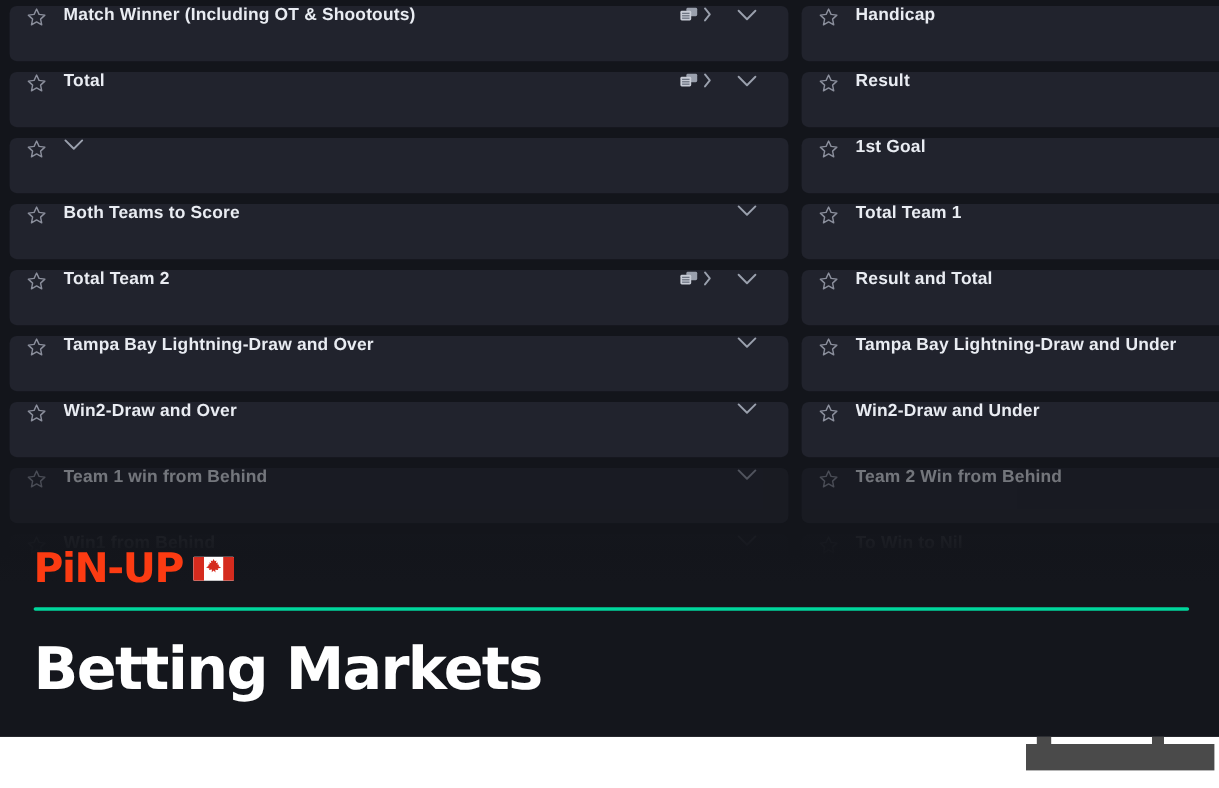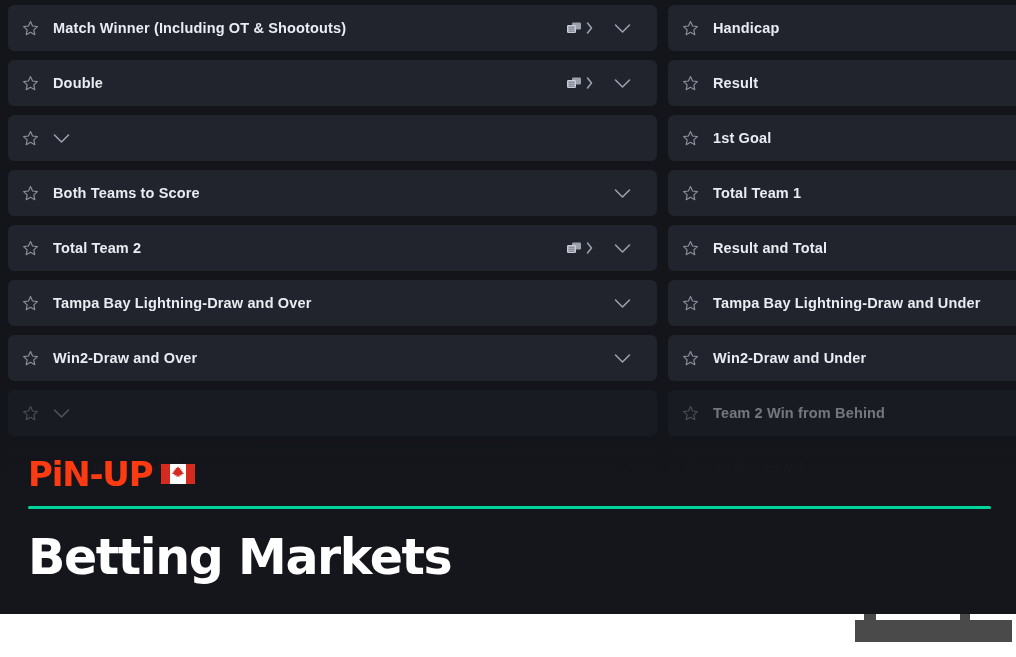--- a/index.html
+++ b/index.html
@@ -48,21 +48,21 @@
   #market-column-right { left: 668px; width: 680px; }
 
   .market-row {
     position: relative;
     box-sizing: border-box;
     height: 46px;
     margin-bottom: 9px;
     background: #21232d;
     border-radius: 6px;
     display: flex;
-    align-items: center;
+    align-items: flex-start;
     padding: 0 26px 0 13px;
     cursor: pointer;
   }
   #market-column-right .market-row {
     width: 649px;
   }
   #market-column-left .market-row {
     width: 649px;
   }
 
@@ -249,21 +249,21 @@
                 </svg>
               </span>
             </span>
           </div>
           <div class="market-row">
             <span class="star-icon">
               <svg width="19" height="19" viewBox="0 0 24 24" fill="none" stroke="#8b8f9c" stroke-width="1.5" stroke-linejoin="round">
                 <path d="M12 3.2l2.6 5.6 6.1.8 -4.5 4.2 1.2 6.0 -5.4-3.0 -5.4 3.0 1.2-6.0 -4.5-4.2 6.1-.8z"></path>
               </svg>
             </span>
-            <span class="market-label">Double</span>
+            <span class="market-label">Total</span>
             <span class="row-actions">
               <span class="cashout-icon">
                 <svg width="17" height="14" viewBox="0 0 17 14" aria-hidden="true">
                   <rect x="6" y="1.5" width="9" height="7" rx="1.2" fill="#9aa0ad"></rect>
                   <rect x="1" y="4" width="9" height="8" rx="1.2" fill="#c8ccd6"></rect>
                   <rect x="2.4" y="5.6" width="6.2" height="1.1" fill="#6d7482"></rect>
                   <rect x="2.4" y="7.6" width="6.2" height="1.1" fill="#6d7482"></rect>
                   <rect x="2.4" y="9.6" width="6.2" height="1.1" fill="#6d7482"></rect>
                 </svg>
                 <svg width="9" height="14" viewBox="0 0 9 14" fill="none" stroke="#9aa0ad" stroke-width="1.6" stroke-linecap="round" stroke-linejoin="round">
@@ -362,20 +362,21 @@
                 </svg>
               </span>
             </span>
           </div>
           <div class="market-row is-faded">
             <span class="star-icon">
               <svg width="19" height="19" viewBox="0 0 24 24" fill="none" stroke="#8b8f9c" stroke-width="1.5" stroke-linejoin="round">
                 <path d="M12 3.2l2.6 5.6 6.1.8 -4.5 4.2 1.2 6.0 -5.4-3.0 -5.4 3.0 1.2-6.0 -4.5-4.2 6.1-.8z"></path>
               </svg>
             </span>
+            <span class="market-label">Team 1 win from Behind</span>
             <span class="row-actions">
               <span class="chevron-down-icon">
                 <svg width="17" height="11" viewBox="0 0 17 11" fill="none" stroke="#9aa0ad" stroke-width="1.6" stroke-linecap="round" stroke-linejoin="round">
                   <path d="M1.5 2L8.5 9L15.5 2"></path>
                 </svg>
               </span>
             </span>
           </div>
           <div class="market-row is-faded-2">
             <span class="star-icon">

